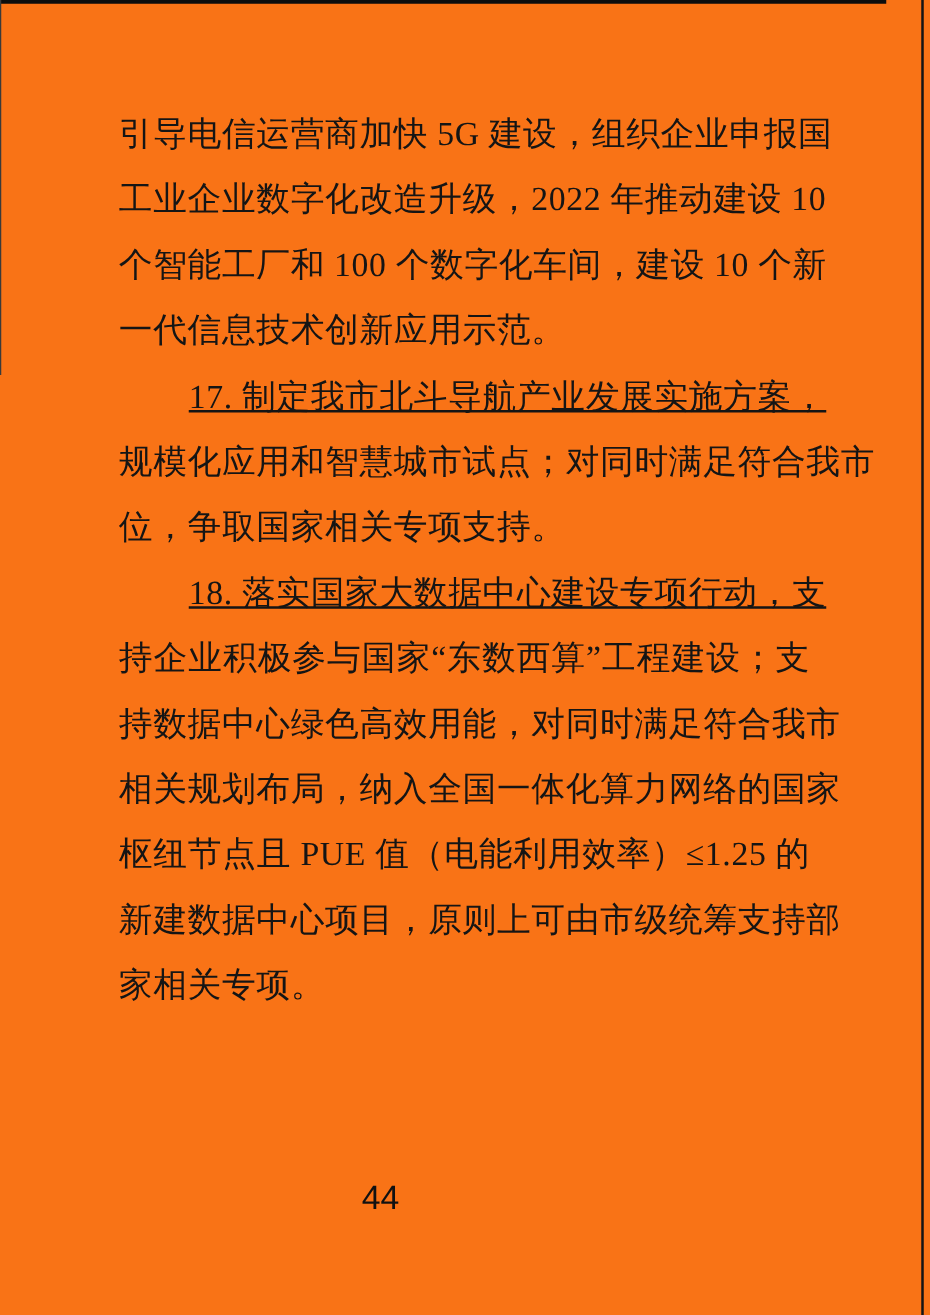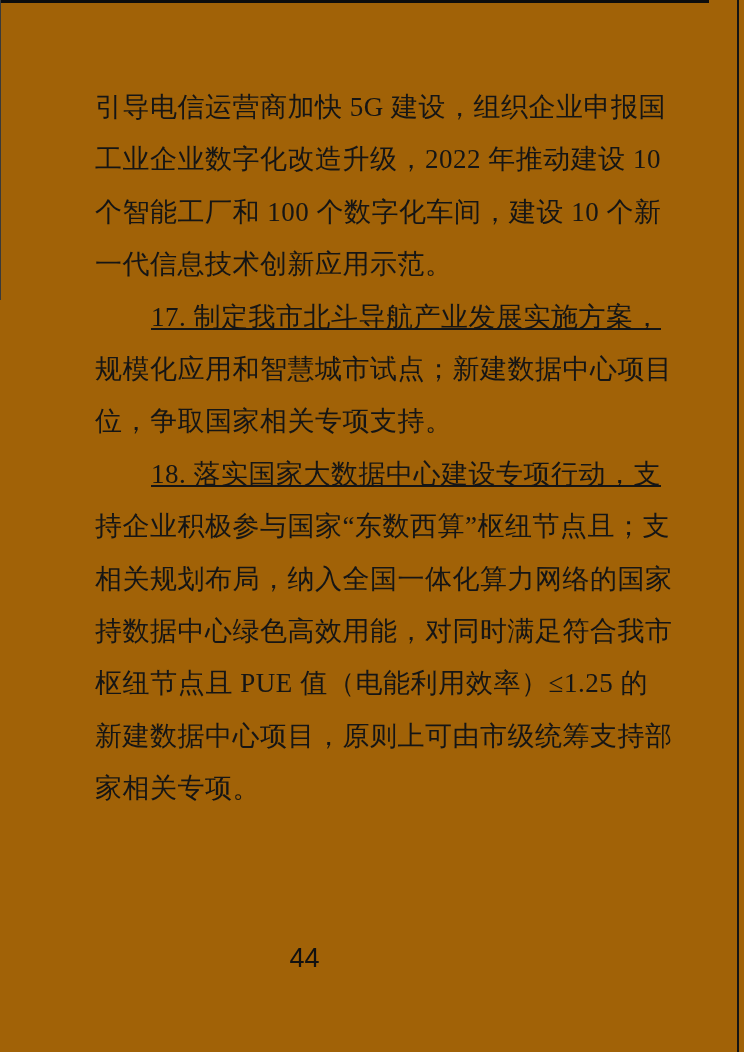--- a/index.html
+++ b/index.html
@@ -10,21 +10,21 @@
     width: 744px;
     height: 1052px;
     background: #ffffff;
     position: relative;
     overflow: hidden;
     font-family: "Liberation Serif", "DejaVu Serif", serif;
   }
   .page {
     position: absolute;
     inset: 0;
-    background: #a16207;
+    background: #f97316;
   }
   
   .border-top {
     position: absolute;
     left: 0;
     top: 0;
     width: 709px;
     height: 3px;
     background: #0d0d0d;
   }
@@ -86,25 +86,25 @@
   <div class="border-top"></div>
   <div class="border-right"></div>
   <div class="border-left"></div>
 
   <div class="doc-body" id="doc-body">
       <div class="line">引导电信运营商加快 5G 建设，组织企业申报国</div>
       <div class="line">工业企业数字化改造升级，2022 年推动建设 10</div>
       <div class="line">个智能工厂和 100 个数字化车间，建设 10 个新</div>
       <div class="line para-last">一代信息技术创新应用示范。</div>
       <div class="line indent">17. 制定我市北斗导航产业发展实施方案，</div>
-      <div class="line">规模化应用和智慧城市试点；新建数据中心项目</div>
+      <div class="line">规模化应用和智慧城市试点；对同时满足符合我市</div>
       <div class="line para-last">位，争取国家相关专项支持。</div>
       <div class="line indent">18. 落实国家大数据中心建设专项行动，支</div>
-      <div class="line">持企业积极参与国家“东数西算”枢纽节点且；支</div>
+      <div class="line">持企业积极参与国家“东数西算”工程建设；支</div>
+      <div class="line">持数据中心绿色高效用能，对同时满足符合我市</div>
       <div class="line">相关规划布局，纳入全国一体化算力网络的国家</div>
-      <div class="line">持数据中心绿色高效用能，对同时满足符合我市</div>
       <div class="line">枢纽节点且 PUE 值（电能利用效率）≤1.25 的</div>
       <div class="line">新建数据中心项目，原则上可由市级统筹支持部</div>
       <div class="line para-last">家相关专项。</div>
     </div>
 
   <div class="page-number">44</div>
 </div>
 
 </body></html>

